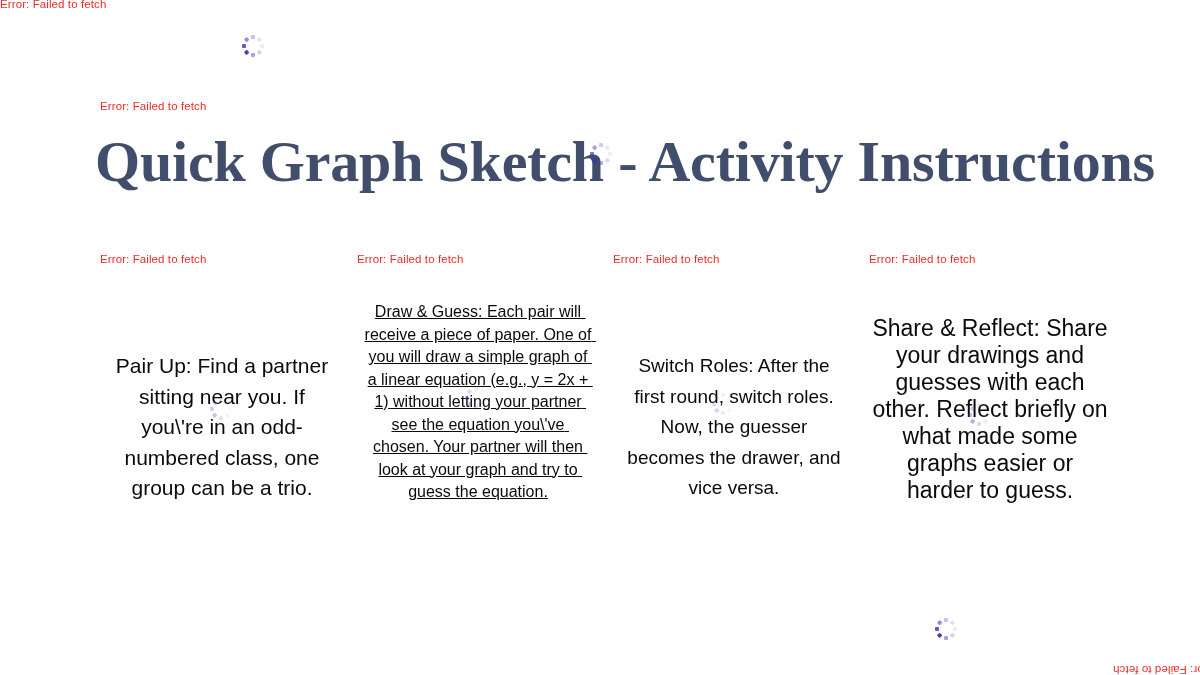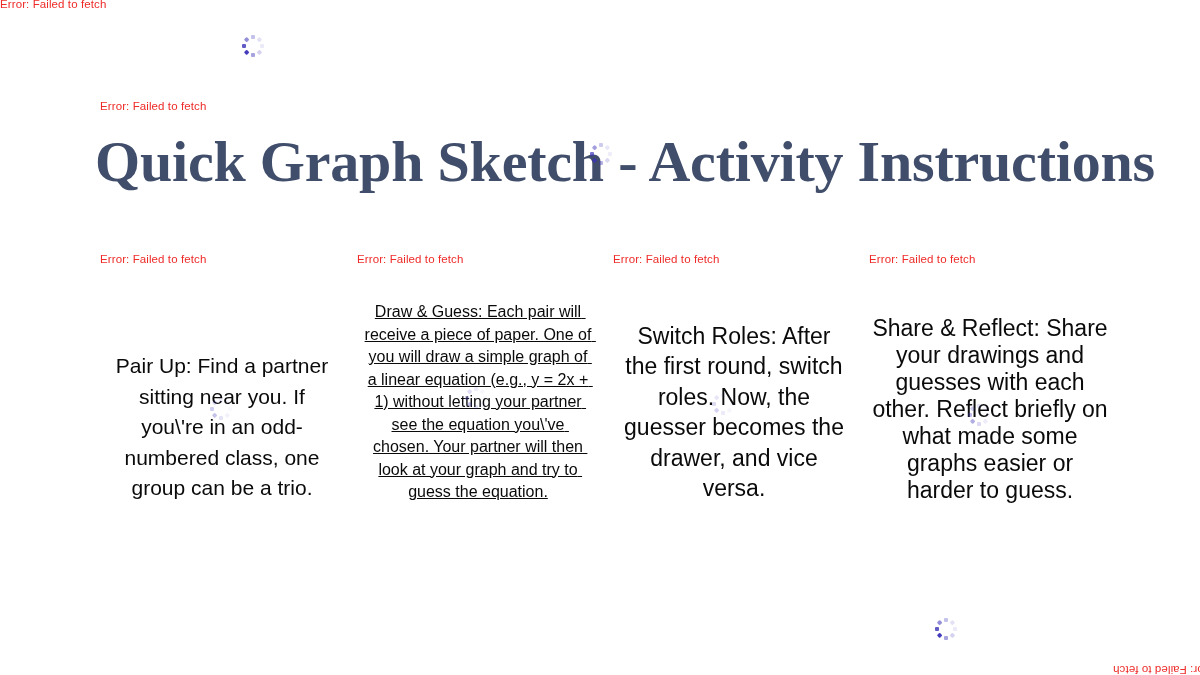--- a/index.html
+++ b/index.html
@@ -78,21 +78,21 @@
     text-align: center;
     color: #0a0a0a;
     font-family: "Liberation Sans", sans-serif;
   }
   .col-body {
     padding: 0 16px;
     white-space: pre-wrap;
   }
   .col-1 .col-body { font-size: 21px; line-height: 30.5px; }
   .col-2 .col-body { font-size: 16px; line-height: 22.5px; padding: 0 12px; }
-  .col-3 .col-body { font-size: 23px; line-height: 30.5px; }
+  .col-3 .col-body { font-size: 19px; line-height: 30.5px; }
   .col-4 .col-body { font-size: 23px; line-height: 27px; padding: 0 10px; }
 
   .col-2 { padding-top: 16px; text-decoration: underline; }
   .col-3 { padding-top: 33px; }
   .col-4 { padding-top: 29px; }
 
   
   .spinner {
     position: absolute;
     width: 22px;

